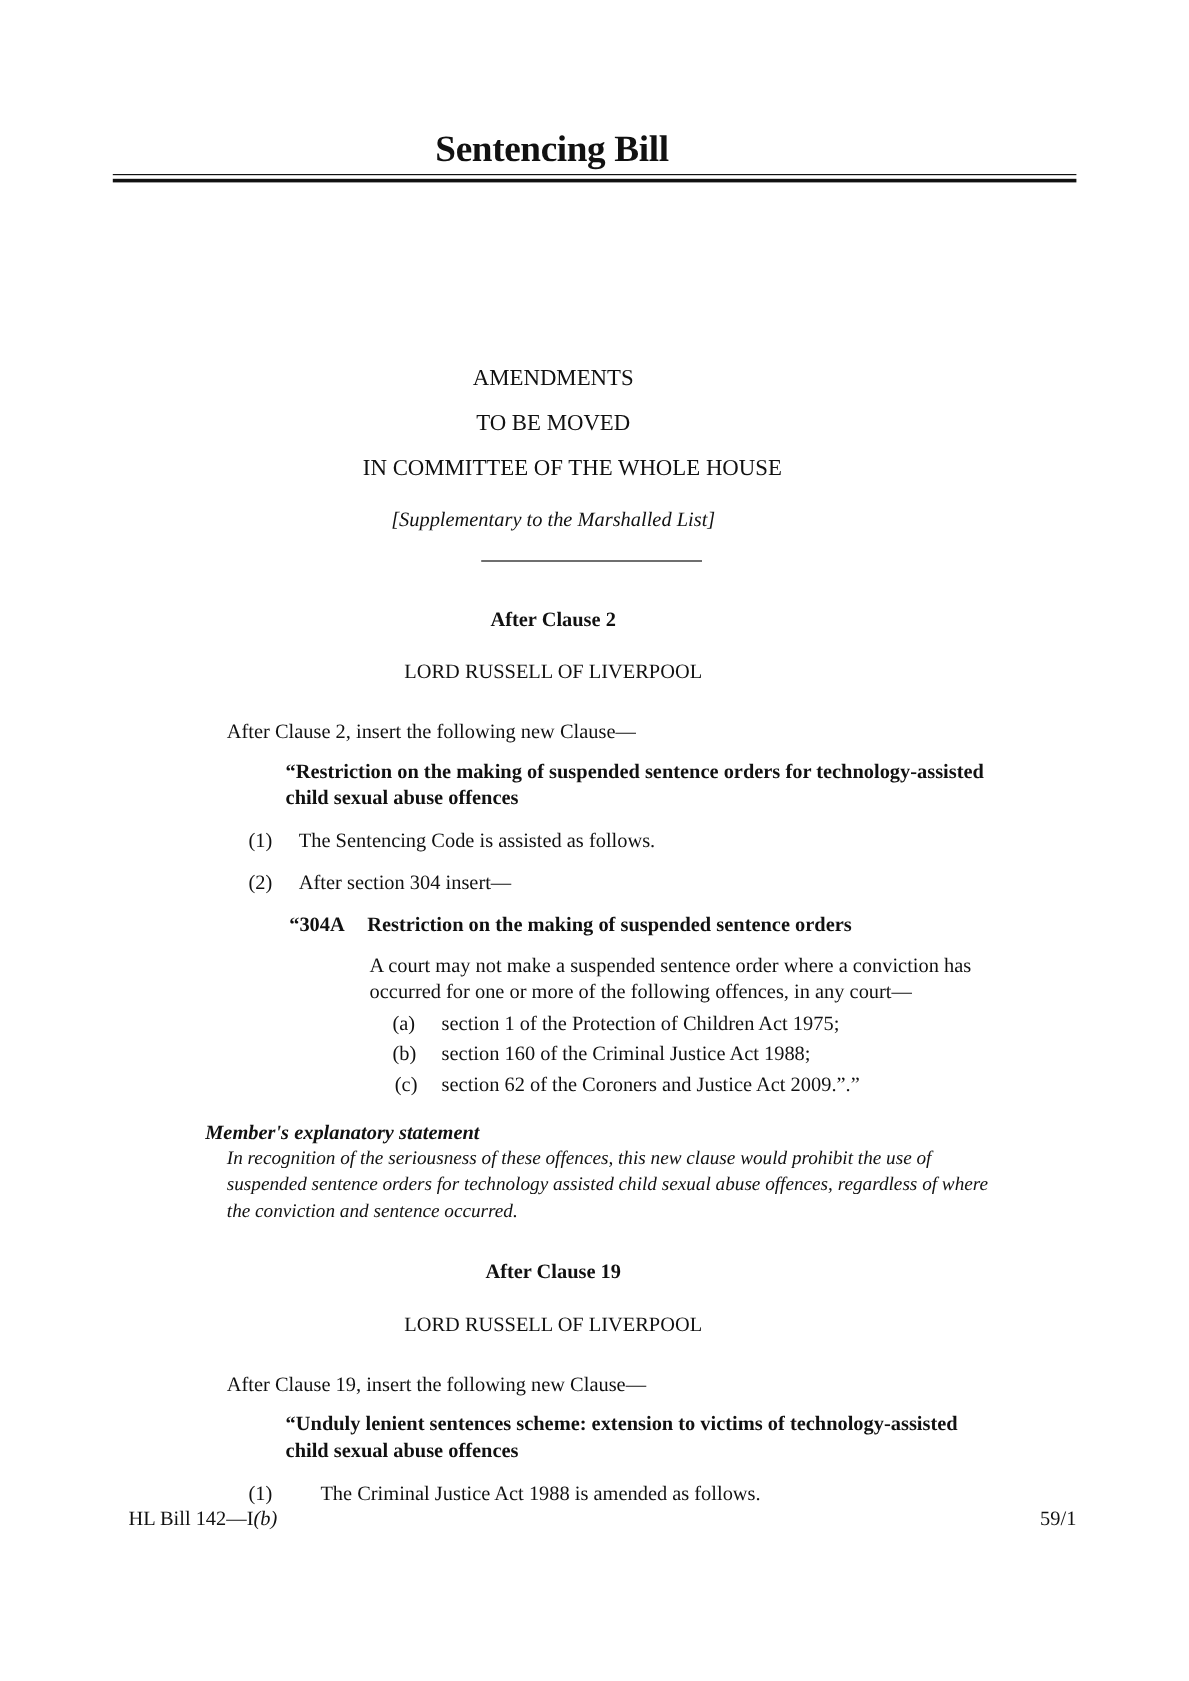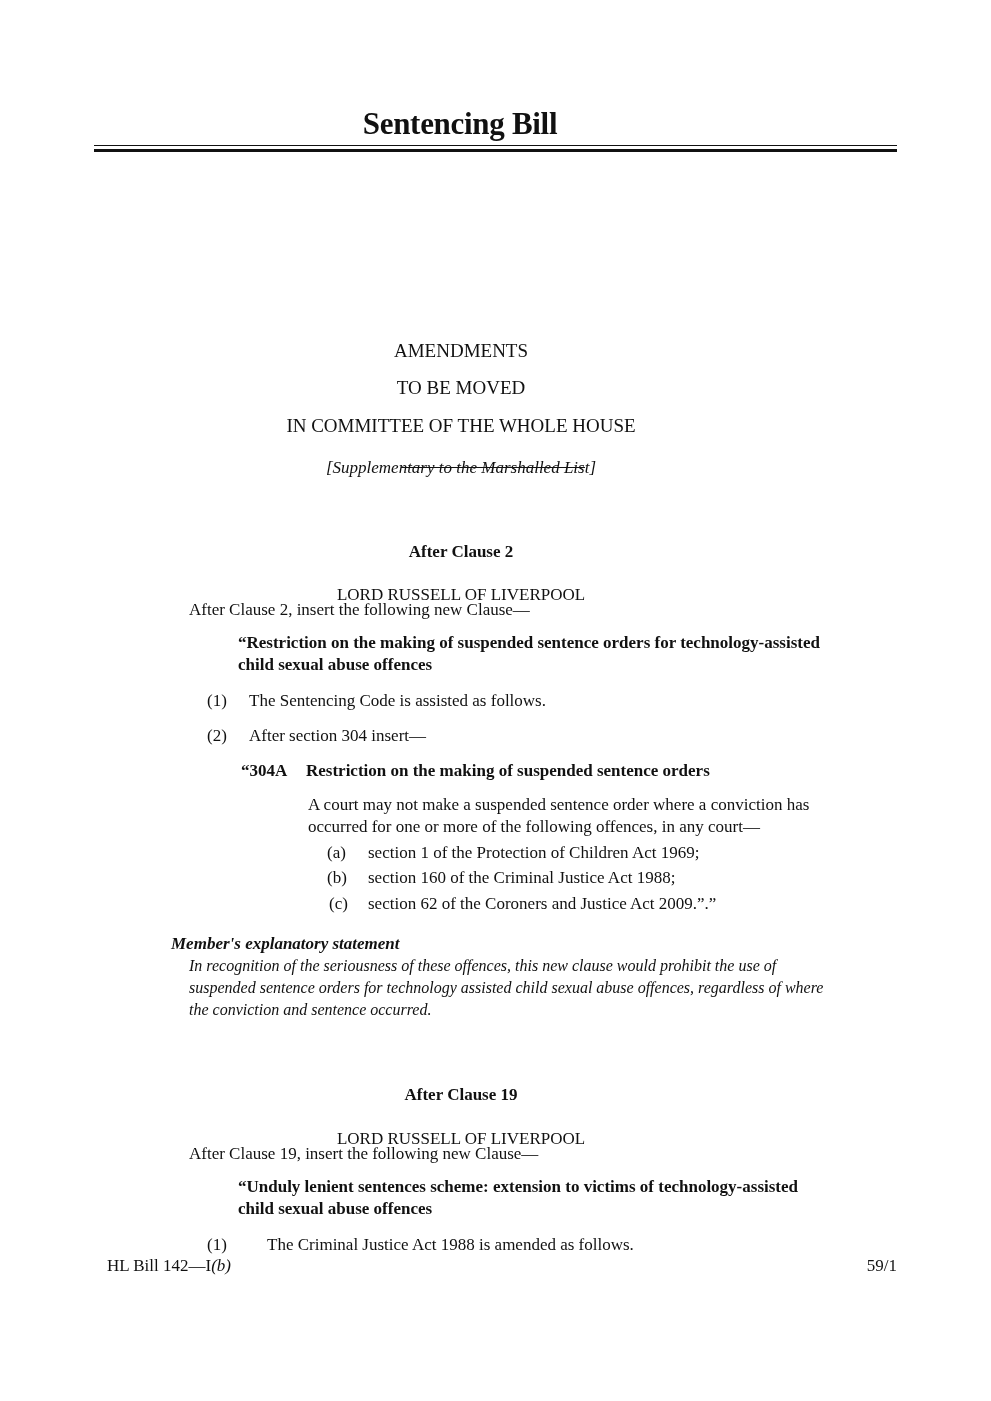--- a/index.html
+++ b/index.html
@@ -1,60 +1,60 @@
 <!DOCTYPE html>
 <html><head>
   <meta charset="utf-8">
   <style>
     html, body { margin: 0; padding: 0; background: #ffffff; }
     body { width: 991px; height: 1401px; position: relative; font-family: "Liberation Serif", "DejaVu Serif", serif; color: #111111; overflow: hidden; }
     .abs { position: absolute; }
     .title { left: 0; width: 920px; top: 106px; text-align: center; font-size: 31px; font-weight: bold; letter-spacing: -0.3px; }
     .rule-thin { left: 94px; width: 803px; top: 145px; height: 0; border-top: 1px solid #111; }
     .rule-thick { left: 94px; width: 803px; top: 149px; height: 0; border-top: 3px solid #111; }
-    .center { left: 0; width: 922px; text-align: center; margin-top: 35px; }
+    .center { left: 0; width: 922px; text-align: center; }
     .caps { font-size: 19px; }
     .ital { font-style: italic; font-size: 17px; }
     .short-rule { left: 401px; width: 184px; top: 467px; height: 0; border-top: 1px solid #111; }
     .bold-head { font-weight: bold; font-size: 17px; }
     .txt { font-size: 17px; line-height: 22px; }
     .bold { font-weight: bold; }
     .footer { font-size: 17px; margin-left: 13px; }
   </style>
 </head>
 <body>
 
 <div class="abs title">Sentencing Bill</div>
 <div class="abs rule-thin"></div>
 <div class="abs rule-thick"></div>
 
 <div class="abs center caps" style="top:305px;">AMENDMENTS</div>
 <div class="abs center caps" style="top:342px;">TO BE MOVED</div>
-<div class="abs center caps" style="top:380px;">IN COMMITTEE OF THE WHOLE HOUSE</div>
+<div class="abs center caps" style="top:380px;padding-left:16px;">IN COMMITTEE OF THE WHOLE HOUSE</div>
 <div class="abs center ital" style="top:423px;">[Supplementary to the Marshalled List]</div>
 <div class="abs short-rule"></div>
 
 <div class="abs center bold-head" style="top:507px;">After Clause 2</div>
 <div class="abs center txt" style="top:549px;">LORD RUSSELL OF LIVERPOOL</div>
 <div class="abs txt" style="left:189px; top:599px;">After Clause 2, insert the following new Clause—</div>
 <div class="abs txt bold" style="left:238px; top:632px;">“Restriction on the making of suspended sentence orders for technology-assisted</div>
 <div class="abs txt bold" style="left:238px; top:654px;">child sexual abuse offences</div>
 
 <div class="abs txt" style="left:207px; top:690px;">(1)</div>
 <div class="abs txt" style="left:249px; top:690px;">The Sentencing Code is assisted as follows.</div>
 <div class="abs txt" style="left:207px; top:725px;">(2)</div>
 <div class="abs txt" style="left:249px; top:725px;">After section 304 insert—</div>
 
 <div class="abs txt bold" style="left:241px; top:760px;">“304A</div>
 <div class="abs txt bold" style="left:306px; top:760px;">Restriction on the making of suspended sentence orders</div>
 <div class="abs txt" style="left:308px; top:794px;">A court may not make a suspended sentence order where a conviction has</div>
 <div class="abs txt" style="left:308px; top:816px;">occurred for one or more of the following offences, in any court—</div>
 
 <div class="abs txt" style="left:327px; top:842px;">(a)</div>
-<div class="abs txt" style="left:368px; top:842px;">section 1 of the Protection of Children Act 1969;</div>
+<div class="abs txt" style="left:368px; top:842px;">section 1 of the Protection of Children Act 1975;</div>
 <div class="abs txt" style="left:327px; top:867px;">(b)</div>
 <div class="abs txt" style="left:368px; top:867px;">section 160 of the Criminal Justice Act 1988;</div>
 <div class="abs txt" style="left:329px; top:893px;">(c)</div>
 <div class="abs txt" style="left:368px; top:893px;">section 62 of the Coroners and Justice Act 2009.”.”</div>
 
 <div class="abs txt bold" style="left:171px; top:933px; font-style:italic;">Member's explanatory statement</div>
 <div class="abs txt" style="left:189px; top:955px; font-style:italic; font-size:16px;">In recognition of the seriousness of these offences, this new clause would prohibit the use of</div>
 <div class="abs txt" style="left:189px; top:977px; font-style:italic; font-size:16px;">suspended sentence orders for technology assisted child sexual abuse offences, regardless of where</div>
 <div class="abs txt" style="left:189px; top:999px; font-style:italic; font-size:16px;">the conviction and sentence occurred.</div>
 

